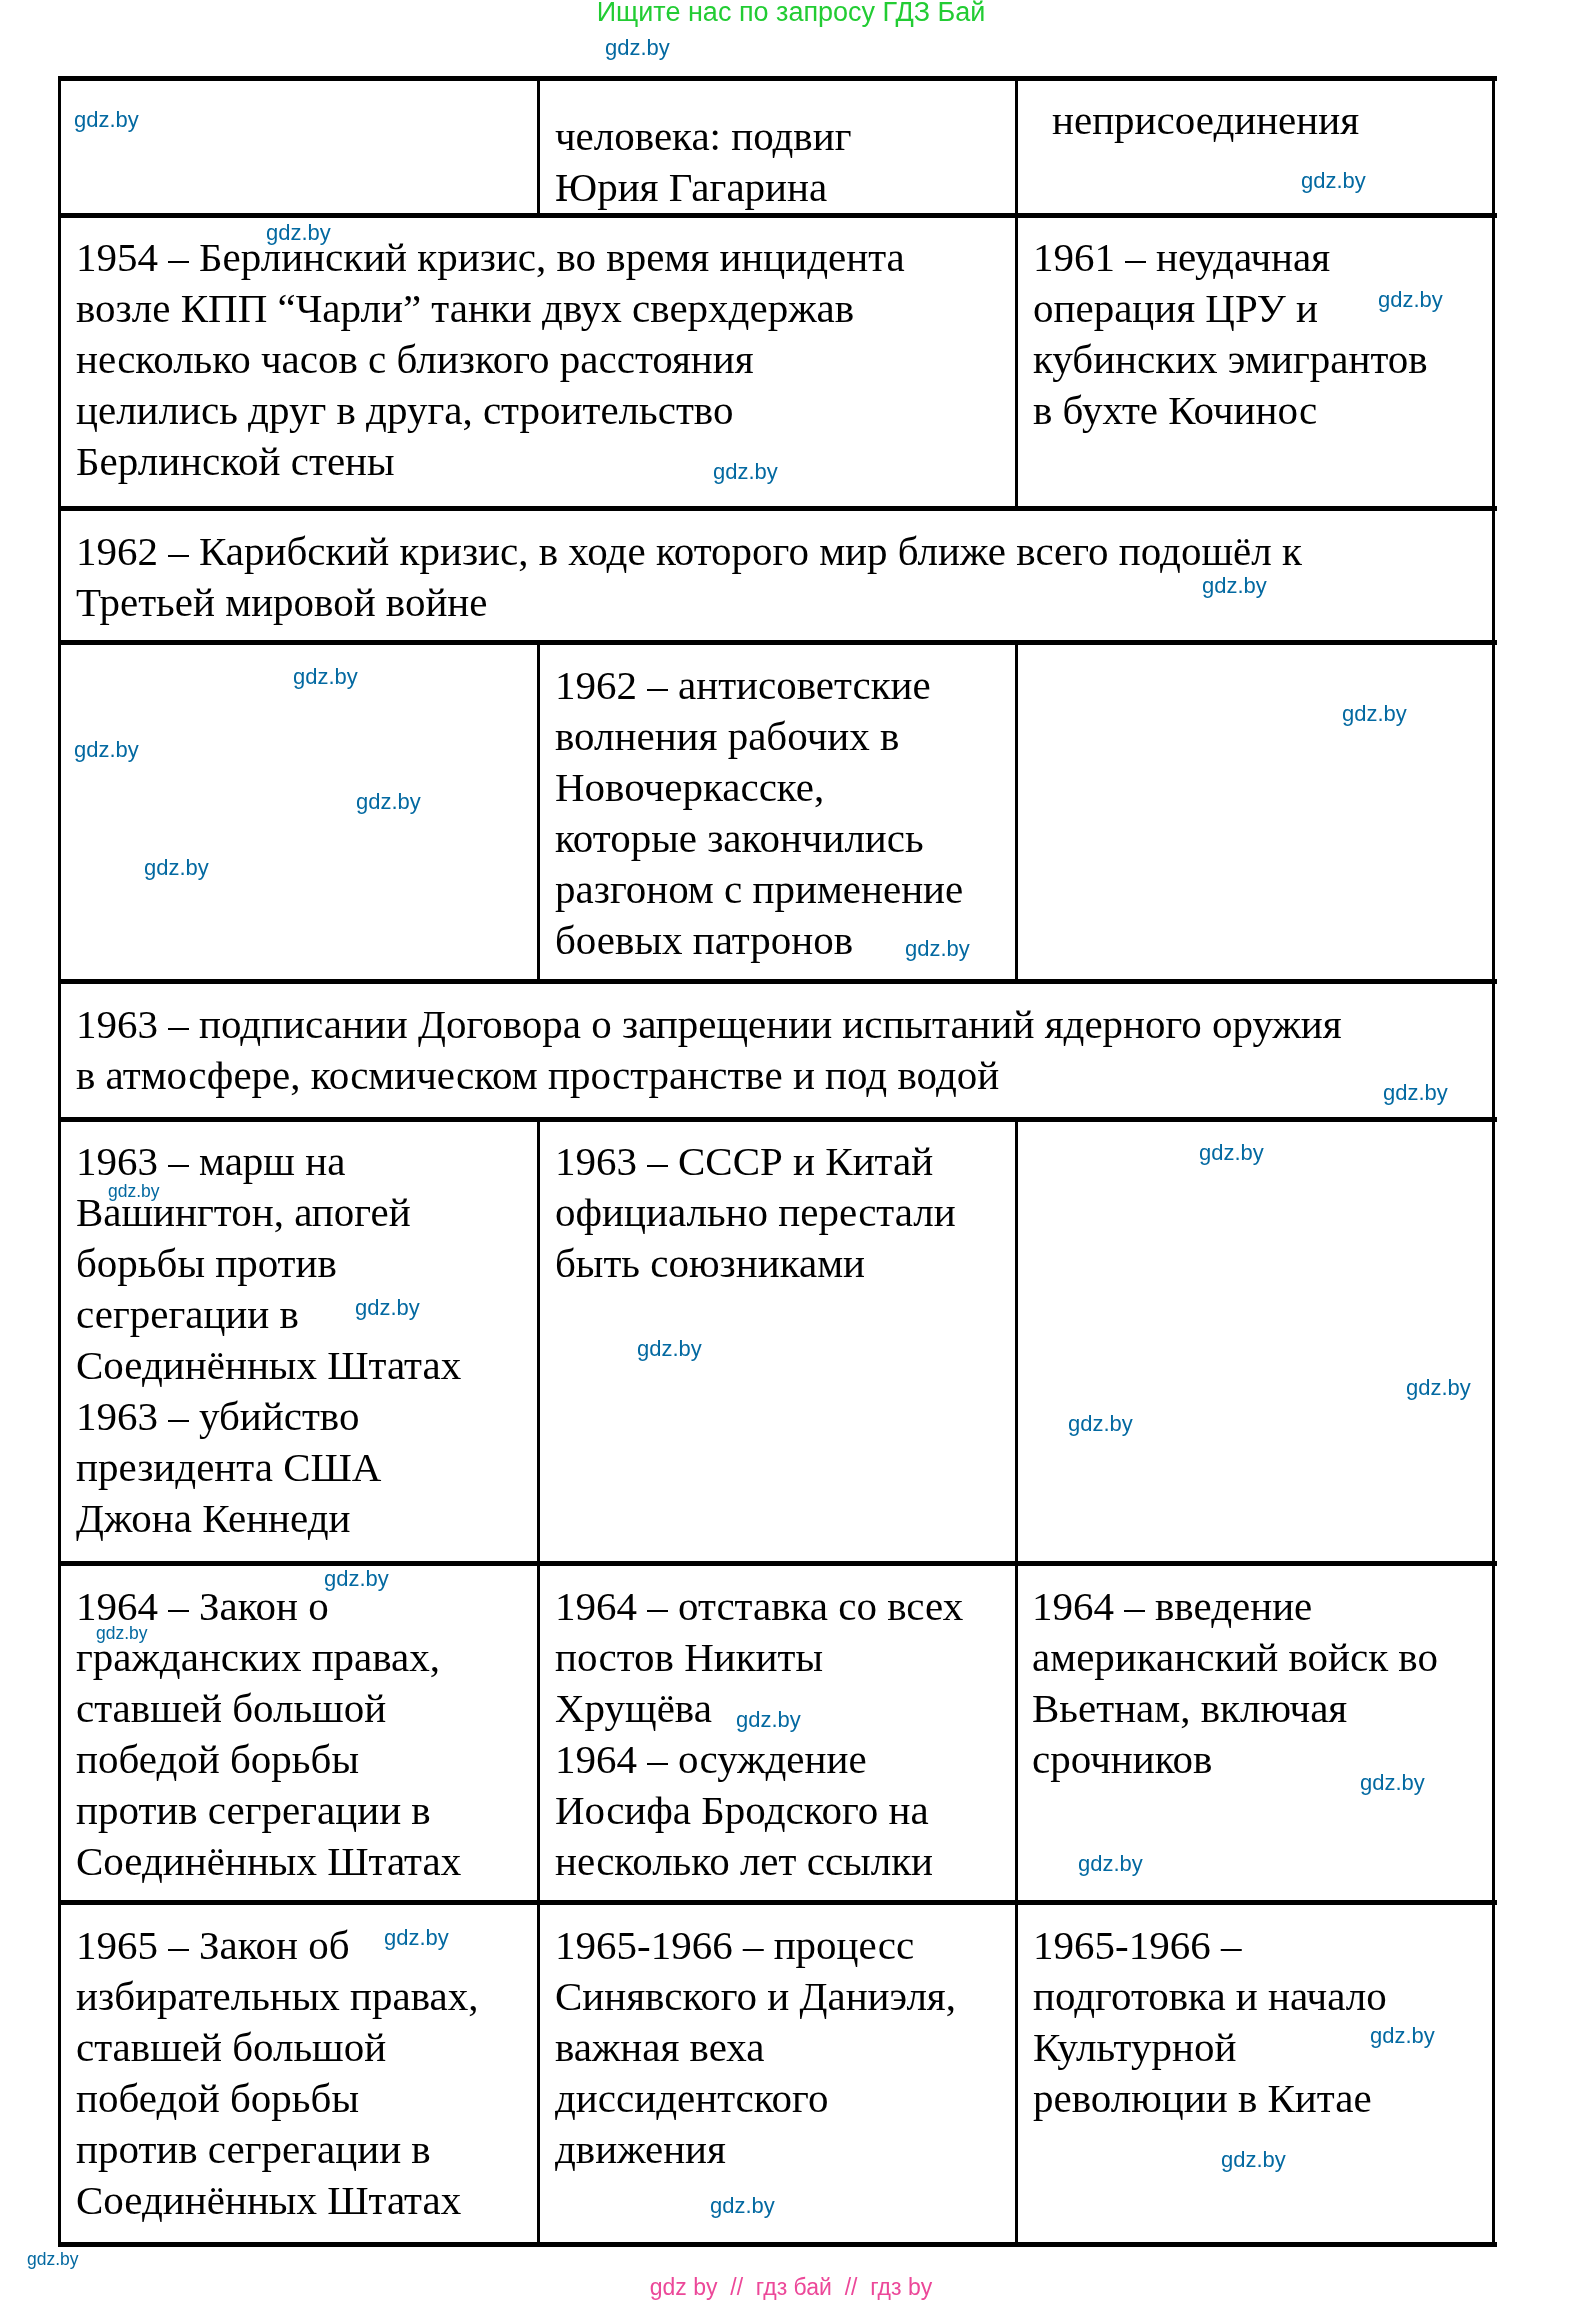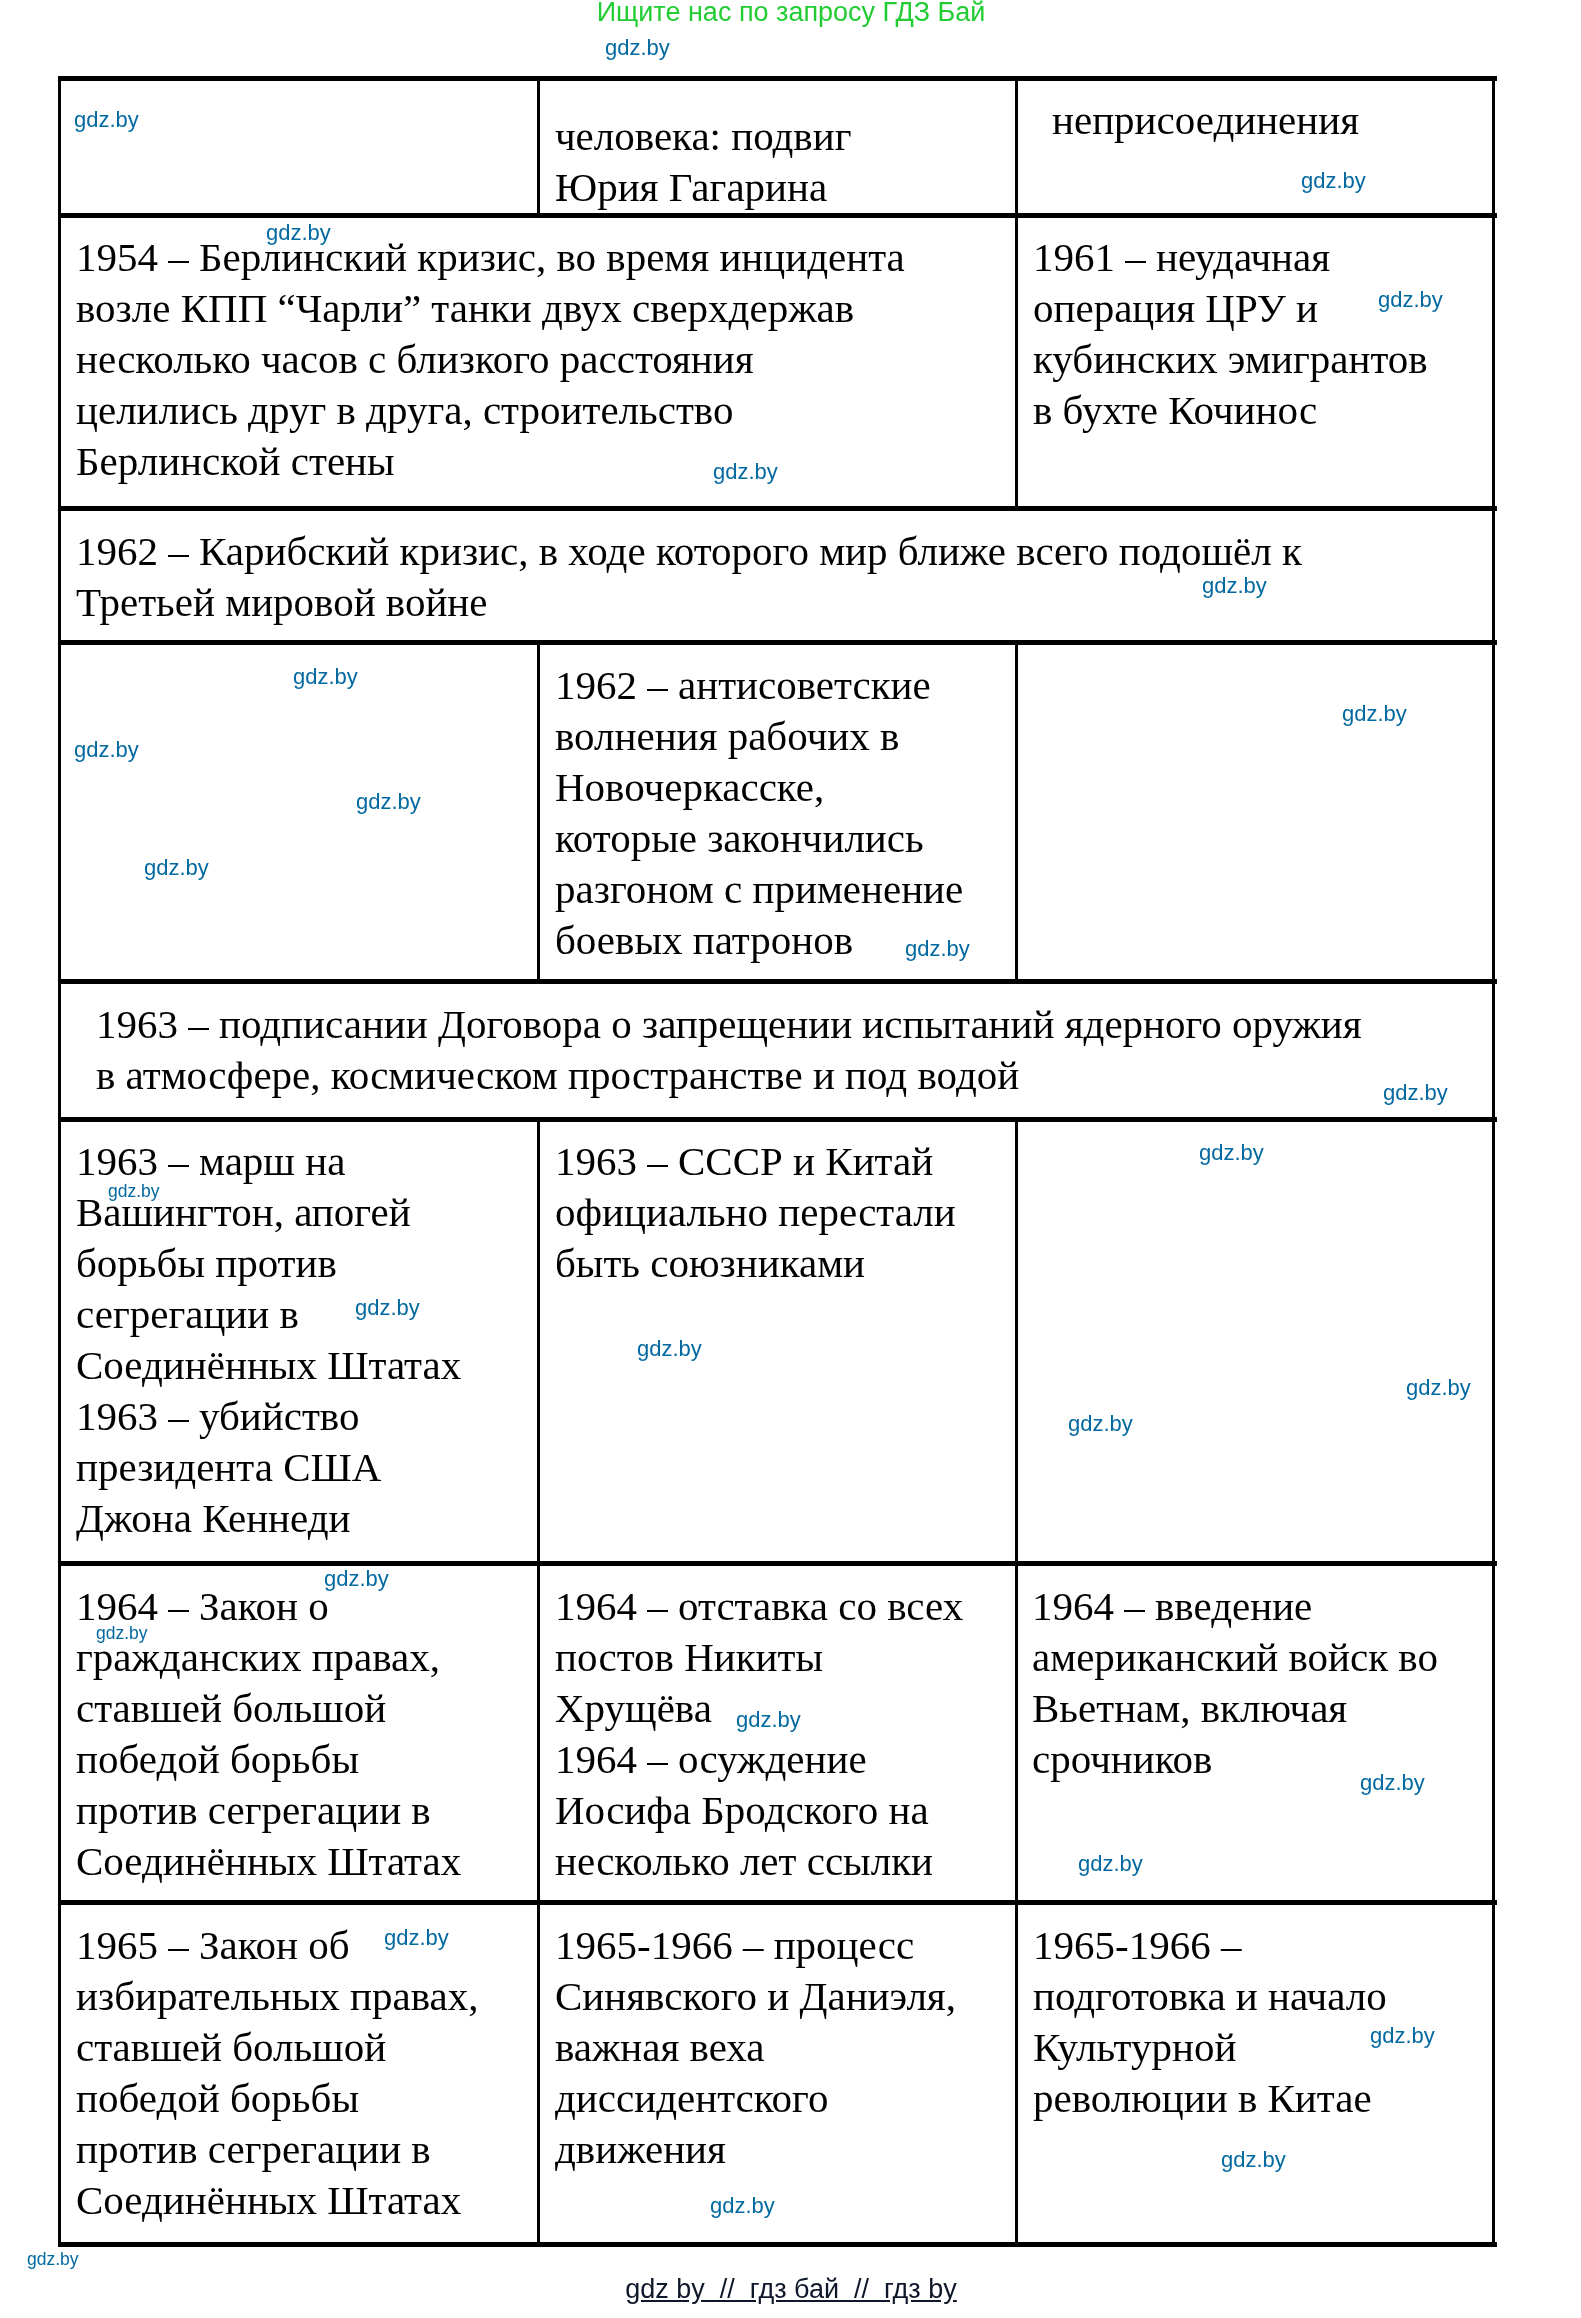--- a/index.html
+++ b/index.html
@@ -1,18 +1,18 @@
 <!DOCTYPE html>
 <html style="font-size:12px"><head>
 <meta charset="utf-8">
 <style>
   html, body { margin:0; padding:0; background:#ffffff; }
   body { width:1582px; height:2319px; position:relative; overflow:hidden; font-family:"Liberation Serif", serif; color:#000; }
   .banner { position:absolute; left:0; top:-3px; width:1582px; text-align:center; font-family:"Liberation Sans", sans-serif; font-size:27px; color:#22cc33; }
-  .footer { position:absolute; left:0; top:2274px; width:1582px; text-align:center; font-family:"Liberation Sans", sans-serif; font-size:27px; color:#0f172a;text-decoration:underline; }
+  .footer { position:absolute; left:0; top:2274px; width:1582px; text-align:center; font-family:"Liberation Sans", sans-serif; font-size:23px; color:#ec4899; }
   .wm { position:absolute; font-family:"Liberation Sans", sans-serif; font-size:22px; color:#0369a1; white-space:nowrap; line-height:1; }
   .wm.small { font-size:17.5px; }
   .cell { position:absolute; box-sizing:border-box; padding:13.7px 13.7px 0 15px; font-size:41px; line-height:51px; white-space:pre-line; }
   .hline { position:absolute; background:#000; height:5.3px; }
   .vline { position:absolute; background:#000; width:3px; }
 </style>
 </head>
 <body>
 
 <div class="banner">Ищите нас по запросу ГДЗ Бай</div>
@@ -58,21 +58,21 @@
 
   <div class="cell" style="left:61px; top:646px; width:476px;"></div>
   <div class="cell" style="left:540px; top:646px; width:475px;">1962 – антисоветские
 волнения рабочих в
 Новочеркасске,
 которые закончились
 разгоном с применение
 боевых патронов</div>
   <div class="cell" style="left:1018px; top:646px; width:474px;"></div>
 
-  <div class="cell" style="left:61px; top:985px; width:1431px;margin-left:20px;">1963 – подписании Договора о запрещении испытаний ядерного оружия
+  <div class="cell" style="left:61px; top:985px; width:1431px;">1963 – подписании Договора о запрещении испытаний ядерного оружия
 в атмосфере, космическом пространстве и под водой</div>
 
   <div class="cell" style="left:61px; top:1122px; width:476px;">1963 – марш на
 Вашингтон, апогей
 борьбы против
 сегрегации в
 Соединённых Штатах
 1963 – убийство
 президента США
 Джона Кеннеди</div>

